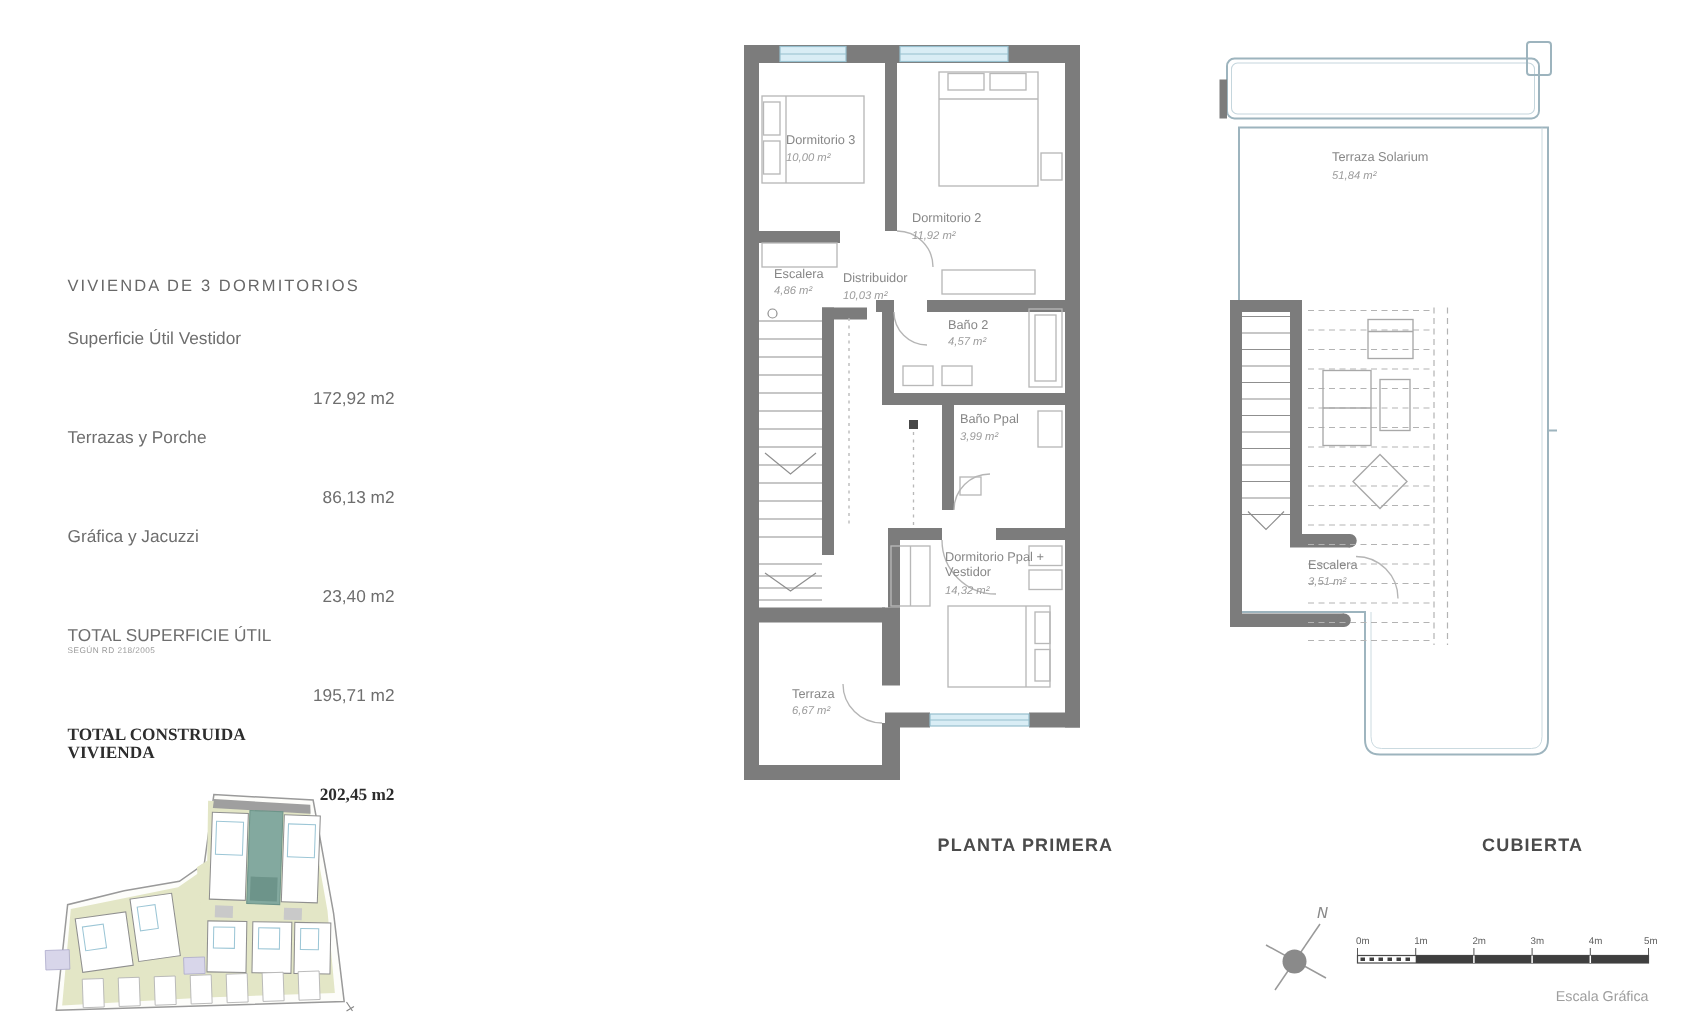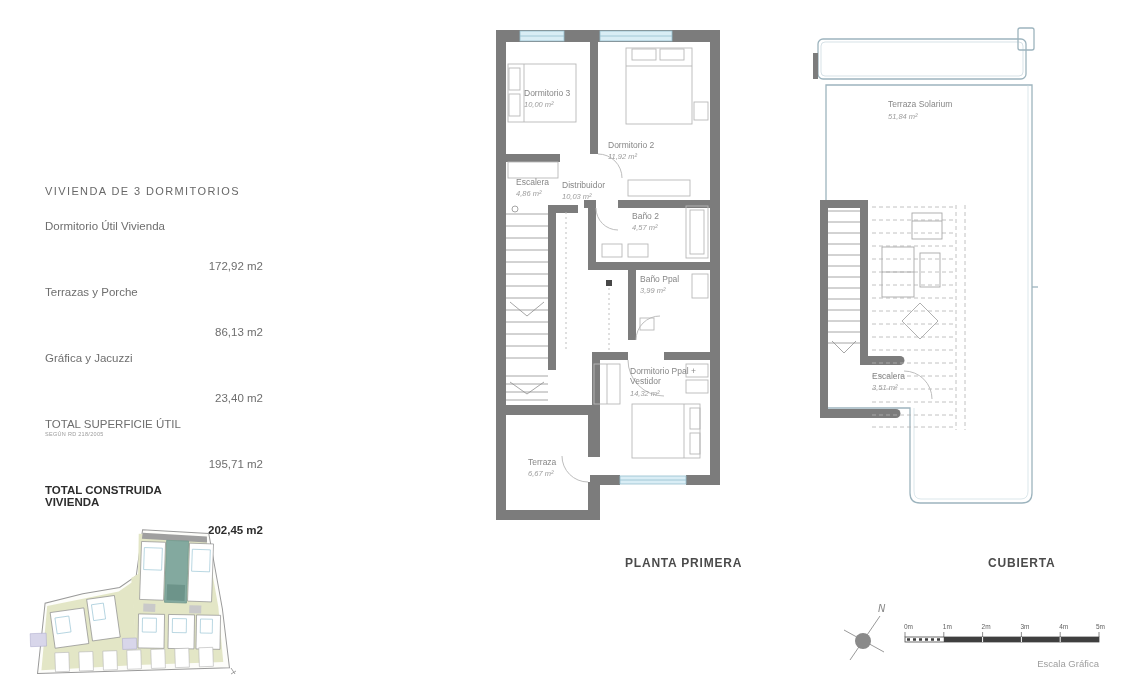--- a/index.html
+++ b/index.html
@@ -9,21 +9,21 @@
 
   
   .info-panel { position:absolute; left:45px; top:168px; width:218px; }
   .info-title { font-size:27px; font-weight:bold; color:#3a3a3a; letter-spacing:1px; }
   .info-subtitle { margin-top:17px; font-size:11px; color:#686868; letter-spacing:1.4px; }
   .info-rows { margin-top:23px; }
   .info-row { display:flex; justify-content:space-between; align-items:flex-start;
               font-size:11.5px; color:#6e6e6e; margin-bottom:14px; }
   .info-row .lbl { display:flex; flex-direction:column; }
   .info-row .note { font-size:5.5px; color:#9a9a9a; margin-top:1px; letter-spacing:0.3px; }
-  .info-row.total { font-weight:bold; color:#2d2d2d; margin-top:5px; }
+  .info-row.total { font-weight:bold; color:#2d2d2d; margin-top:5px;font-family:Liberation Serif, serif; }
   .info-row .val { white-space:nowrap;margin-top:40px; }
 
   
   .plan-caption { position:absolute; font-size:12px; font-weight:bold; color:#4b4b4b;
                   letter-spacing:0.8px;padding-left:24px; }
   .caption-planta { left:601px; top:556px; }
   .caption-cubierta { left:964px; top:556px; }
 
   
   svg { position:absolute; display:block; }
@@ -41,21 +41,21 @@
 </style>
 </head>
 <body>
 
 <div class="page">
 
   <div class="info-panel">
     <div class="info-subtitle">VIVIENDA DE 3 DORMITORIOS</div>
     <div class="info-rows">
       <div class="info-row">
-        <span class="lbl">Dormitorio Útil Vivienda</span>
+        <span class="lbl">Superficie Útil Vestidor</span>
         <span class="val">172,92 m2</span>
       </div>
       <div class="info-row">
         <span class="lbl">Terrazas y Porche</span>
         <span class="val">86,13 m2</span>
       </div>
       <div class="info-row">
         <span class="lbl">Gráfica y Jacuzzi</span>
         <span class="val">23,40 m2</span>
       </div>

